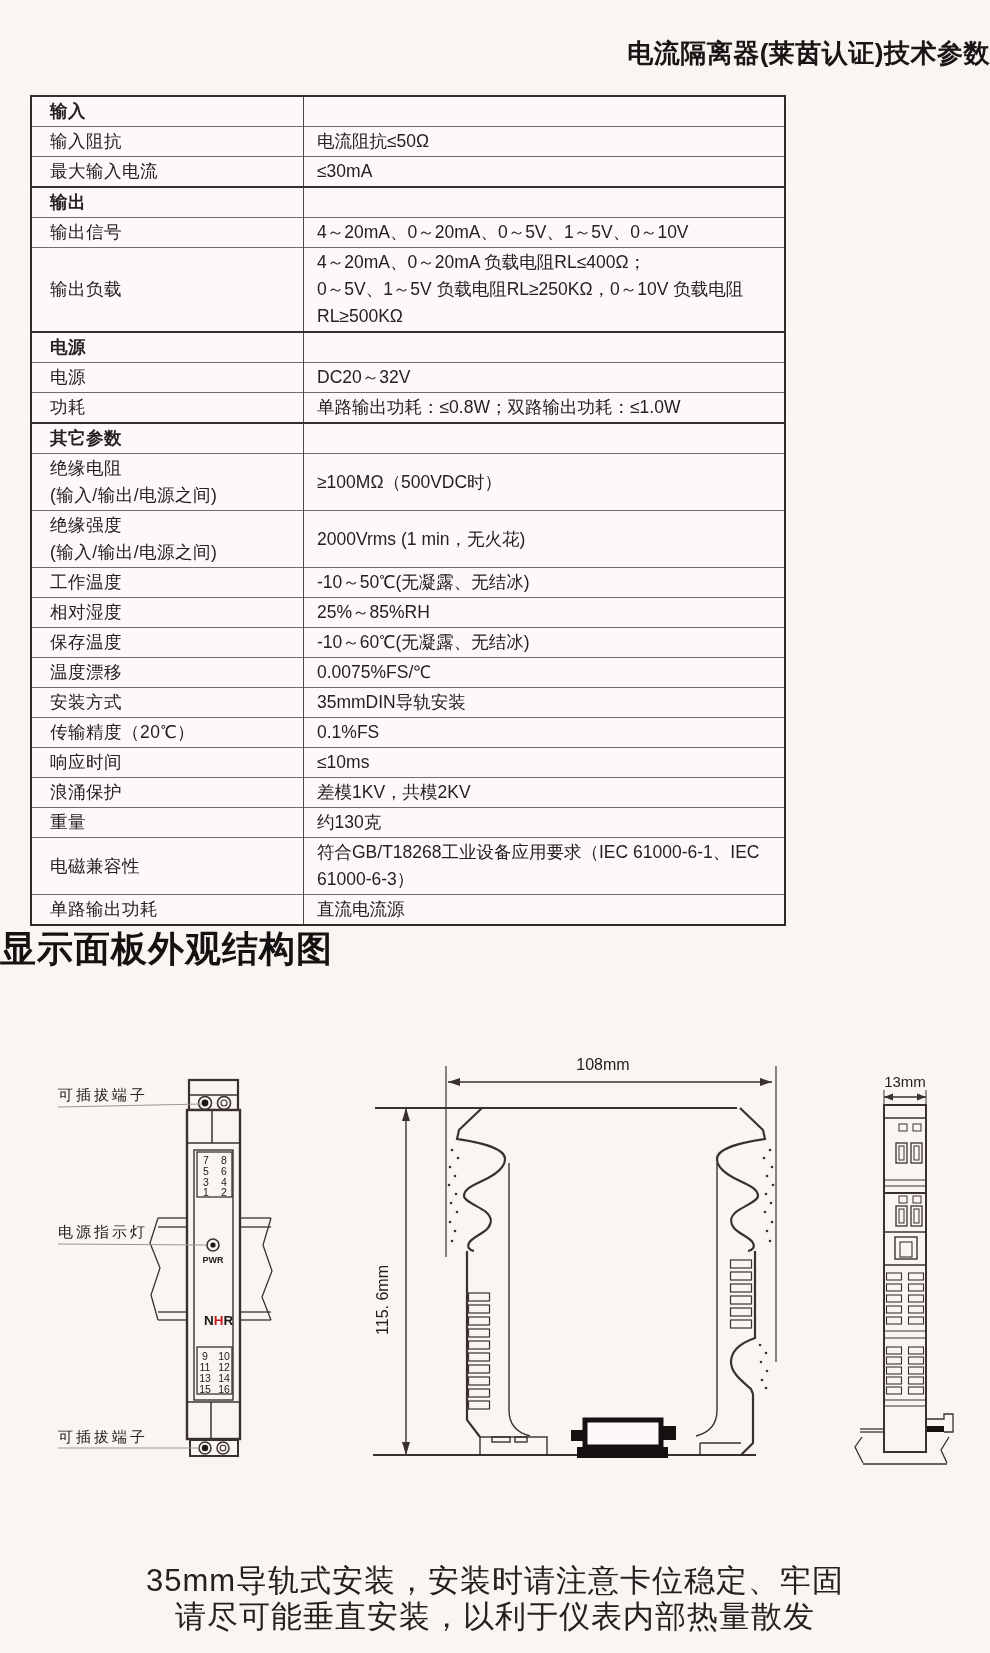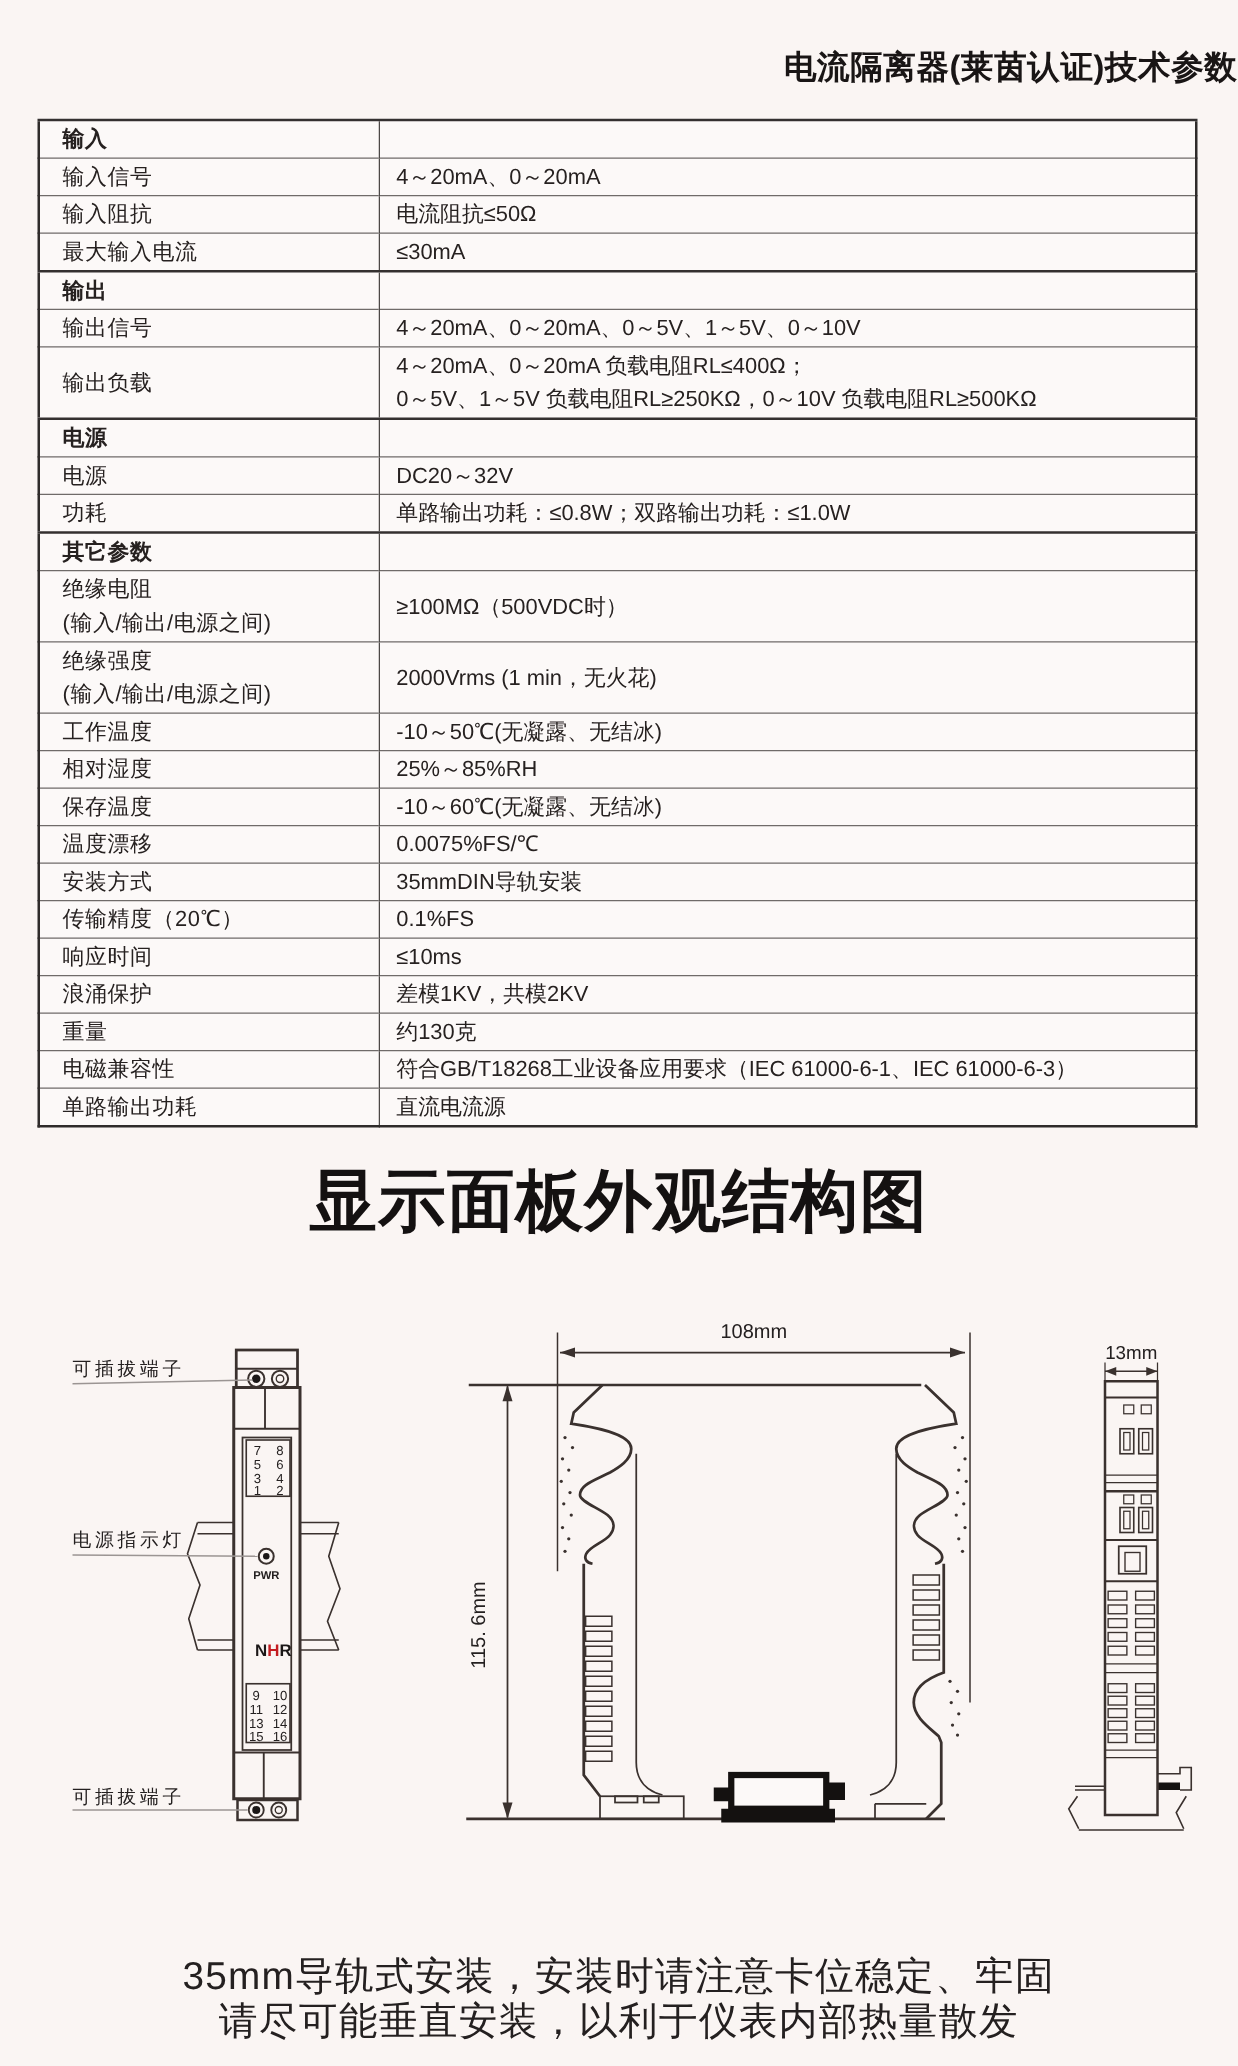--- a/index.html
+++ b/index.html
@@ -7,61 +7,53 @@
     width:990px;height:1653px;position:relative;
     background:#faf5f3;
     font-family:"Liberation Sans",sans-serif;
     color:#242020;overflow:hidden;
   }
   .title1{
     position:absolute;top:36px;left:0;width:990px;text-align:right;
     font-size:26px;font-weight:bold;color:#191515;letter-spacing:0.5px;
   }
   .spec-table{
-    position:absolute;top:95px;left:30px;width:928px;
+    position:absolute;top:95px;left:30px;width:756px;
     border-collapse:collapse;table-layout:fixed;
     border:2.5px solid #2f2b2a;background:#fcf9f8;
   }
   .spec-table td{
     border-top:1px solid #6f6b69;vertical-align:middle;
     font-size:17.5px;line-height:27px;padding:1px 0;color:#262120;
   }
   .spec-table tr:first-child td{border-top:none;}
   .spec-table tr.section td{border-top:2px solid #343030;font-weight:bold;}
   .spec-table td.c1{width:253px;padding-left:18px;letter-spacing:0.5px;}
   .spec-table td.c2{border-left:1.4px solid #4c4846;padding-left:13px;}
   .title2{
-    position:absolute;top:925px;left:0;width:990px;text-align:center;
-    font-size:54px;font-weight:800;color:#141111;letter-spacing:1px;
+    position:absolute;top:925px;left:0;width:990px;
+    font-size:36px;font-weight:800;color:#141111;letter-spacing:1px;
   }
   .drawings{position:absolute;top:995px;left:0;width:990px;height:480px;}
   .footer-line1{top:1548px;font-size:31px;position:absolute;width:990px;text-align:center;letter-spacing:1px;margin-top:12px;}
   .footer-line2{top:1596px;font-size:31px;position:absolute;width:990px;text-align:center;letter-spacing:1px;}
   svg text{font-family:"Liberation Sans",sans-serif;}
 </style>
 </head>
 <body>
 
 <div class="title1">电流隔离器(莱茵认证)技术参数</div>
 
 <table class="spec-table">
   <tbody>
       <tr class="section">
         <td class="c1">
           <div>输入</div>
         </td>
         <td class="c2">&nbsp;</td>
-      </tr>
-      <tr class="item">
-        <td class="c1">
-          <div>输入信号</div>
-        </td>
-        <td class="c2">
-          <div>4～20mA、0～20mA</div>
-        </td>
       </tr>
       <tr class="item">
         <td class="c1">
           <div>输入阻抗</div>
         </td>
         <td class="c2">
           <div>电流阻抗≤50Ω</div>
         </td>
       </tr>
       <tr class="item">

